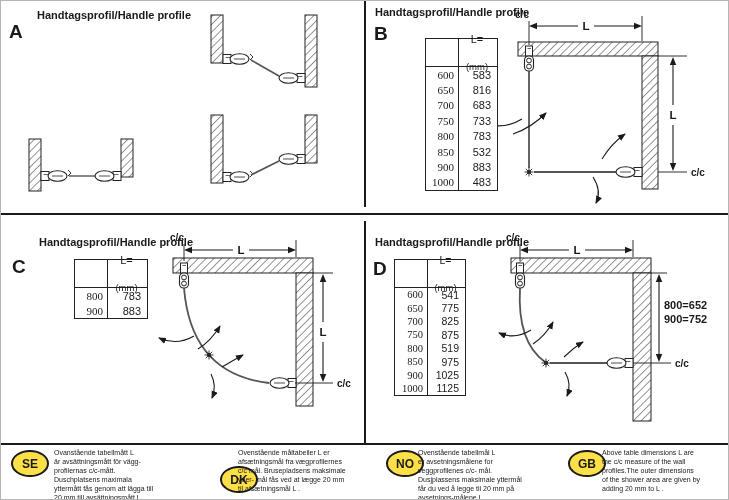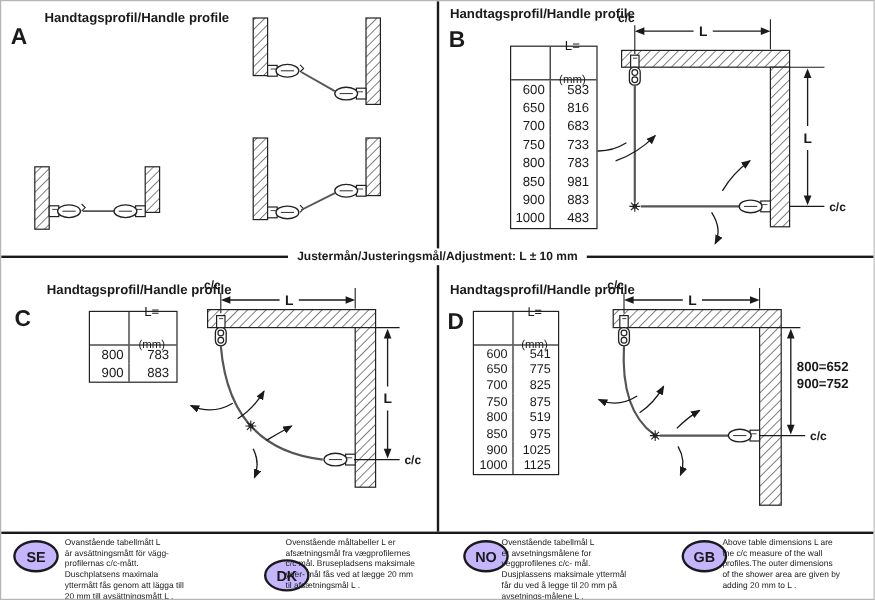--- a/index.html
+++ b/index.html
@@ -16,32 +16,32 @@
   .quad svg{position:absolute;left:0;top:0;}
   .qtitle{position:absolute;font-weight:bold;font-size:11px;line-height:13px;white-space:nowrap;}
   .qletter{position:absolute;font-weight:bold;font-size:19px;}
   svg text{font-family:"Liberation Sans",sans-serif;fill:#1a1a1a;}
   svg .dim{font-size:10px;font-weight:bold;}
   svg .dimL{font-size:11.5px;font-weight:bold;}
   svg .note{font-size:11px;font-weight:bold;}
   .mtable{position:absolute;border:1.4px solid #222;background:#fff;box-sizing:border-box;}
   .trow{display:flex;}
   .tc{display:flex;align-items:center;justify-content:flex-end;box-sizing:border-box;}
-  .c1{flex:0 0 33px;border-right:1.4px solid #222;padding-right:4px;}
+  .c1{flex:0 0 33px;border-right:1.4px solid #222;padding-right:4px;font-family:Liberation Serif, serif;}
   .c2{flex:1;padding-right:6px;}
   .thead{border-bottom:1.4px solid #222;}
   .thead .c2{flex-direction:column;justify-content:center;align-items:center;padding-right:2px;line-height:11px;}
   .thead .mm{font-size:9.5px;margin-top:16px;}
   .divband{position:absolute;left:0;right:0;top:206px;height:14px;display:flex;align-items:center;}
   .divband .bl{flex:1;height:1.6px;background:#1a1a1a;}
   .divband .dtext{margin:0 8px;font-weight:bold;font-size:10px;white-space:nowrap;}
   .vline{position:absolute;width:1.6px;background:#1a1a1a;left:363px;}
   .hline-footer{position:absolute;left:0;right:0;top:442px;height:1.6px;background:#1a1a1a;}
   .oval{position:absolute;width:34px;height:23px;border:2px solid #1a1a1a;border-radius:50%;
-        display:flex;align-items:center;justify-content:center;font-weight:bold;font-size:12px;background:#c4b5fd;}
+        display:flex;align-items:center;justify-content:center;font-weight:bold;font-size:12px;background:#fde047;}
   .ftext{position:absolute;font-size:7px;line-height:9px;white-space:pre-line;}
 </style>
 </head>
 <body>
 
 <div class="page">
 
   <svg width="0" height="0" style="position:absolute" aria-hidden="true">
     <defs>
       <pattern id="hatch" patternUnits="userSpaceOnUse" width="5.5" height="5.5" patternTransform="rotate(45)">
@@ -173,36 +173,35 @@
       <div class="trow" style="height:15.4px;">
           <div class="tc c1">750</div>
           <div class="tc c2">733</div>
         </div>
       <div class="trow" style="height:15.4px;">
           <div class="tc c1">800</div>
           <div class="tc c2">783</div>
         </div>
       <div class="trow" style="height:15.4px;">
           <div class="tc c1">850</div>
-          <div class="tc c2">981</div>
+          <div class="tc c2">532</div>
         </div>
       <div class="trow" style="height:15.4px;">
           <div class="tc c1">900</div>
           <div class="tc c2">883</div>
         </div>
       <div class="trow" style="height:15.4px;">
           <div class="tc c1">1000</div>
           <div class="tc c2">483</div>
         </div>
     </div>
   </section>
 
   <div class="divband">
     <div class="bl"></div>
-    <div class="dtext">Justermån/Justeringsmål/Adjustment: L ± 10 mm</div>
     <div class="bl"></div>
   </div>
   <div class="vline" style="top:0;height:206px;"></div>
   <div class="vline" style="top:220px;height:222px;"></div>
   <div class="hline-footer"></div>
 
   <section class="quad" id="quad-c">
     <svg width="364" height="229" viewBox="0 0 364 229">
       <g>
         <rect x="172" y="44" width="140" height="15" fill="url(#hatch)" stroke="#222" stroke-width="1"></rect>

